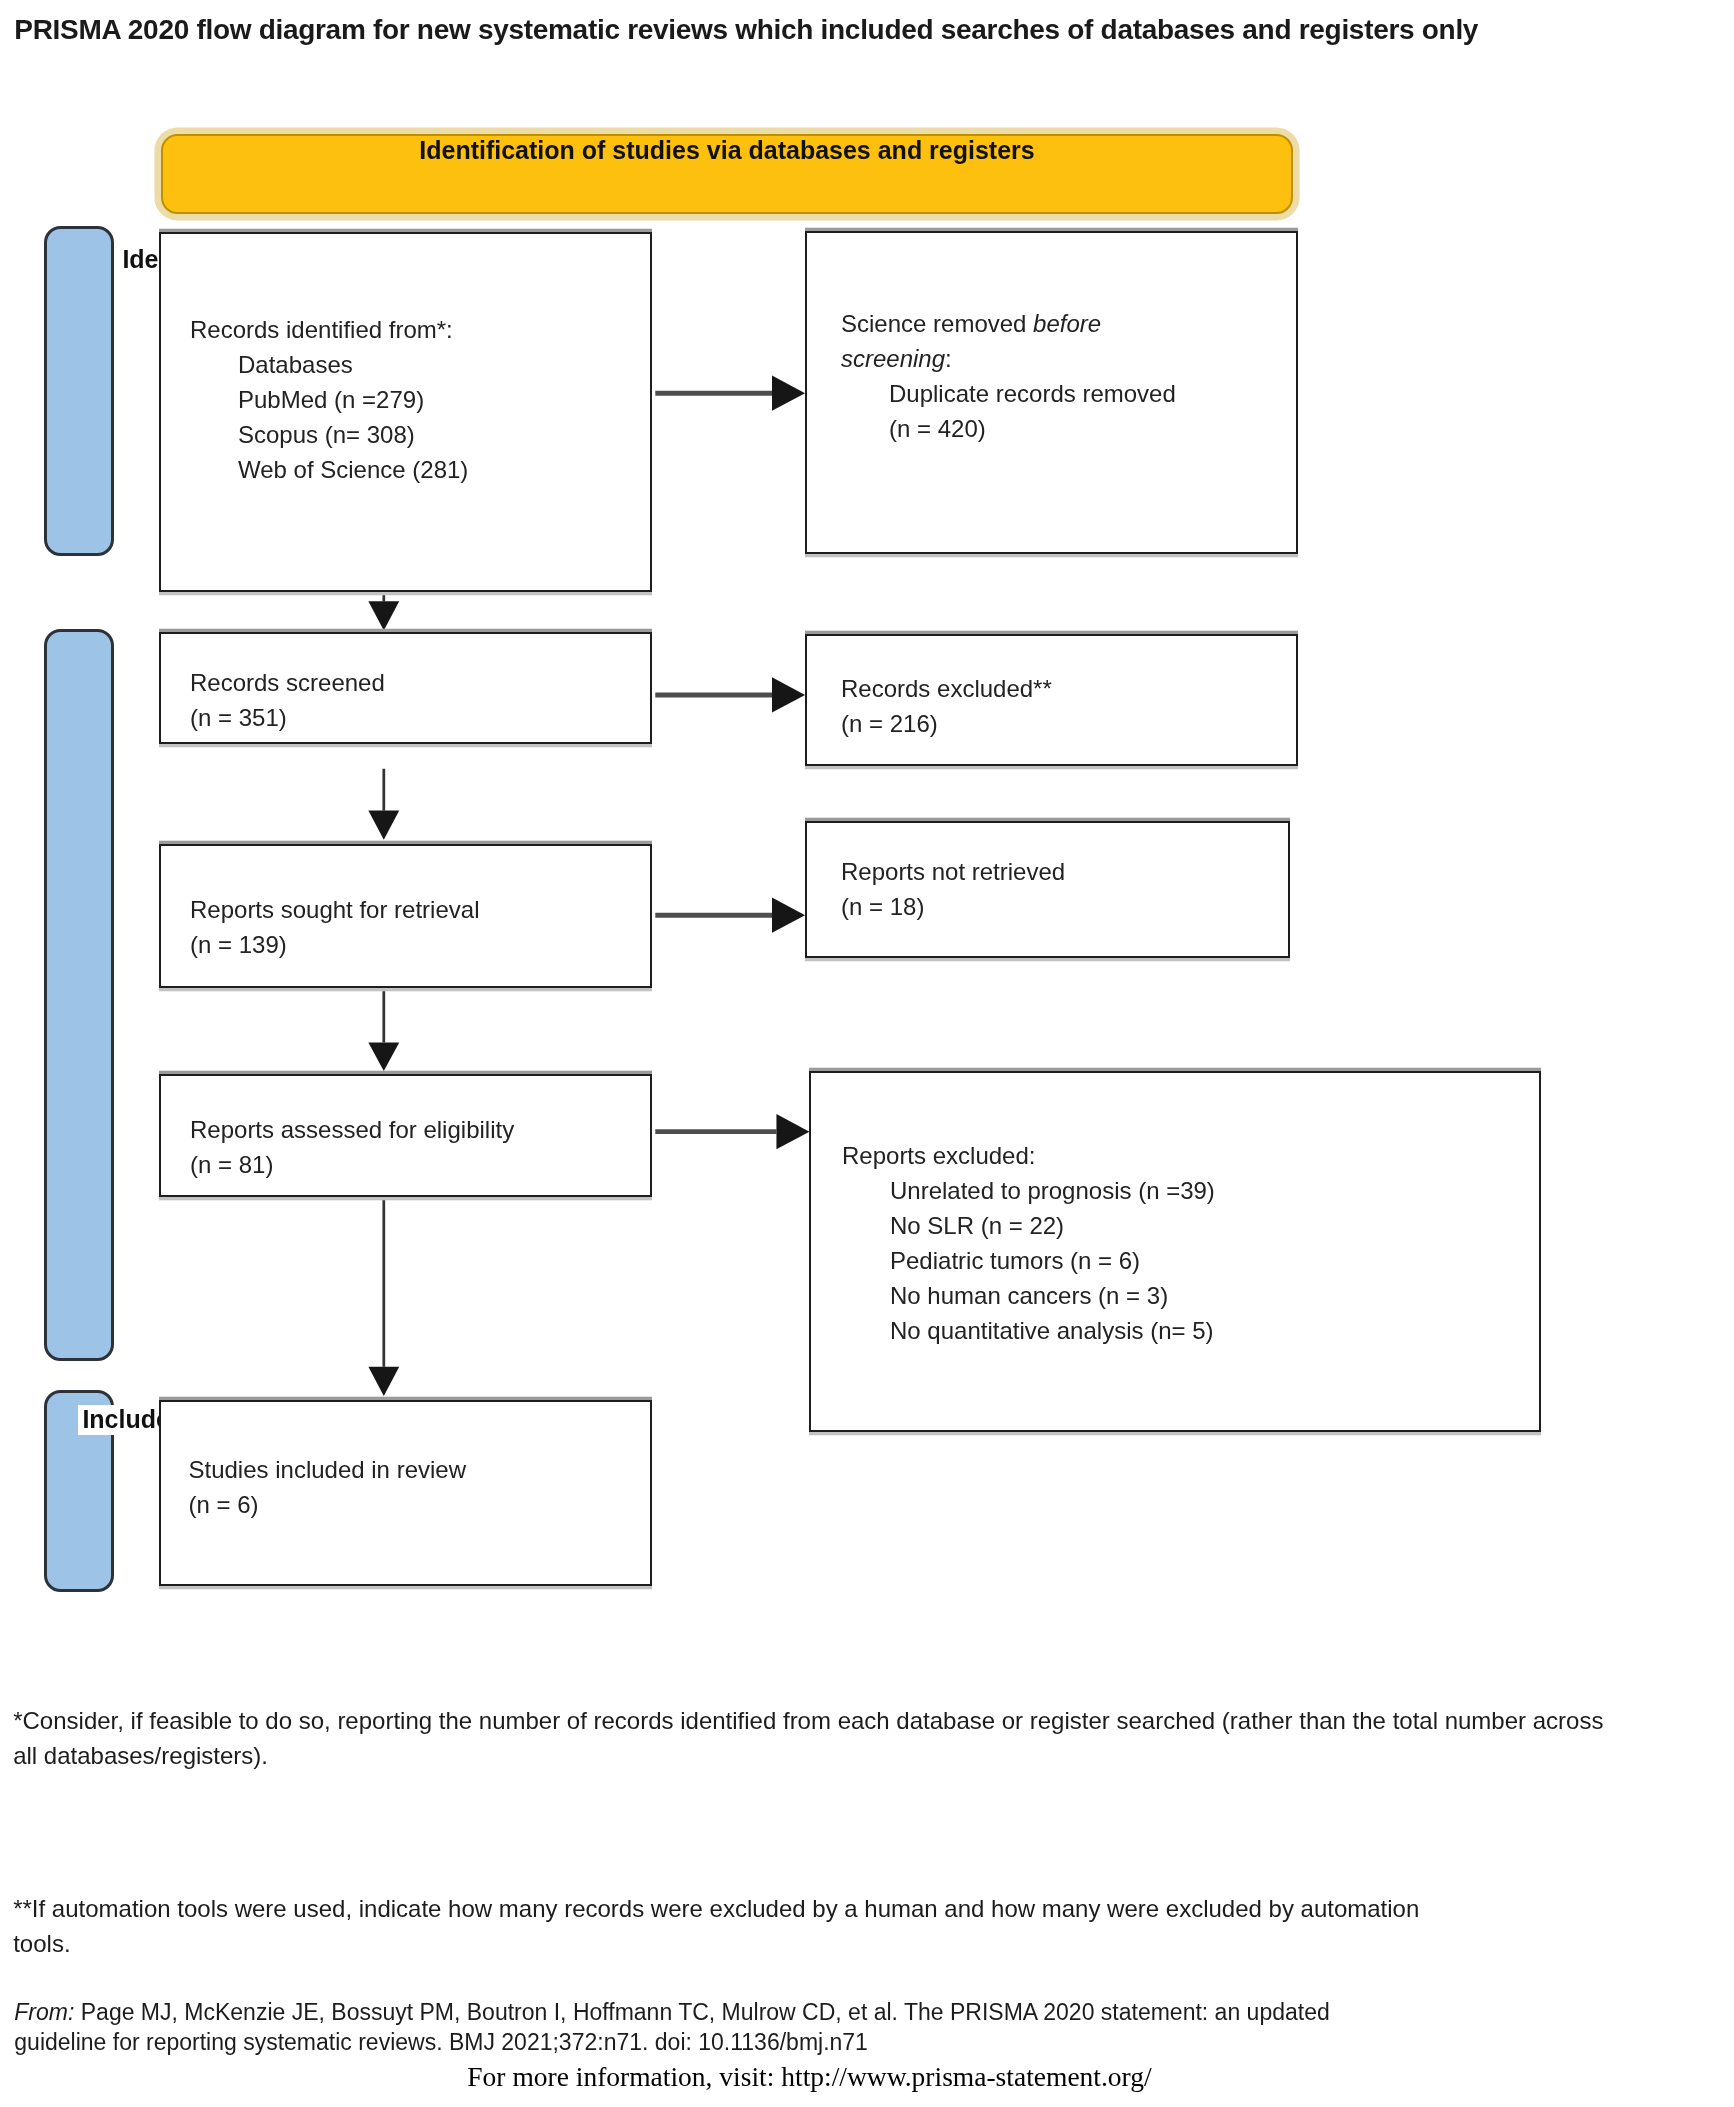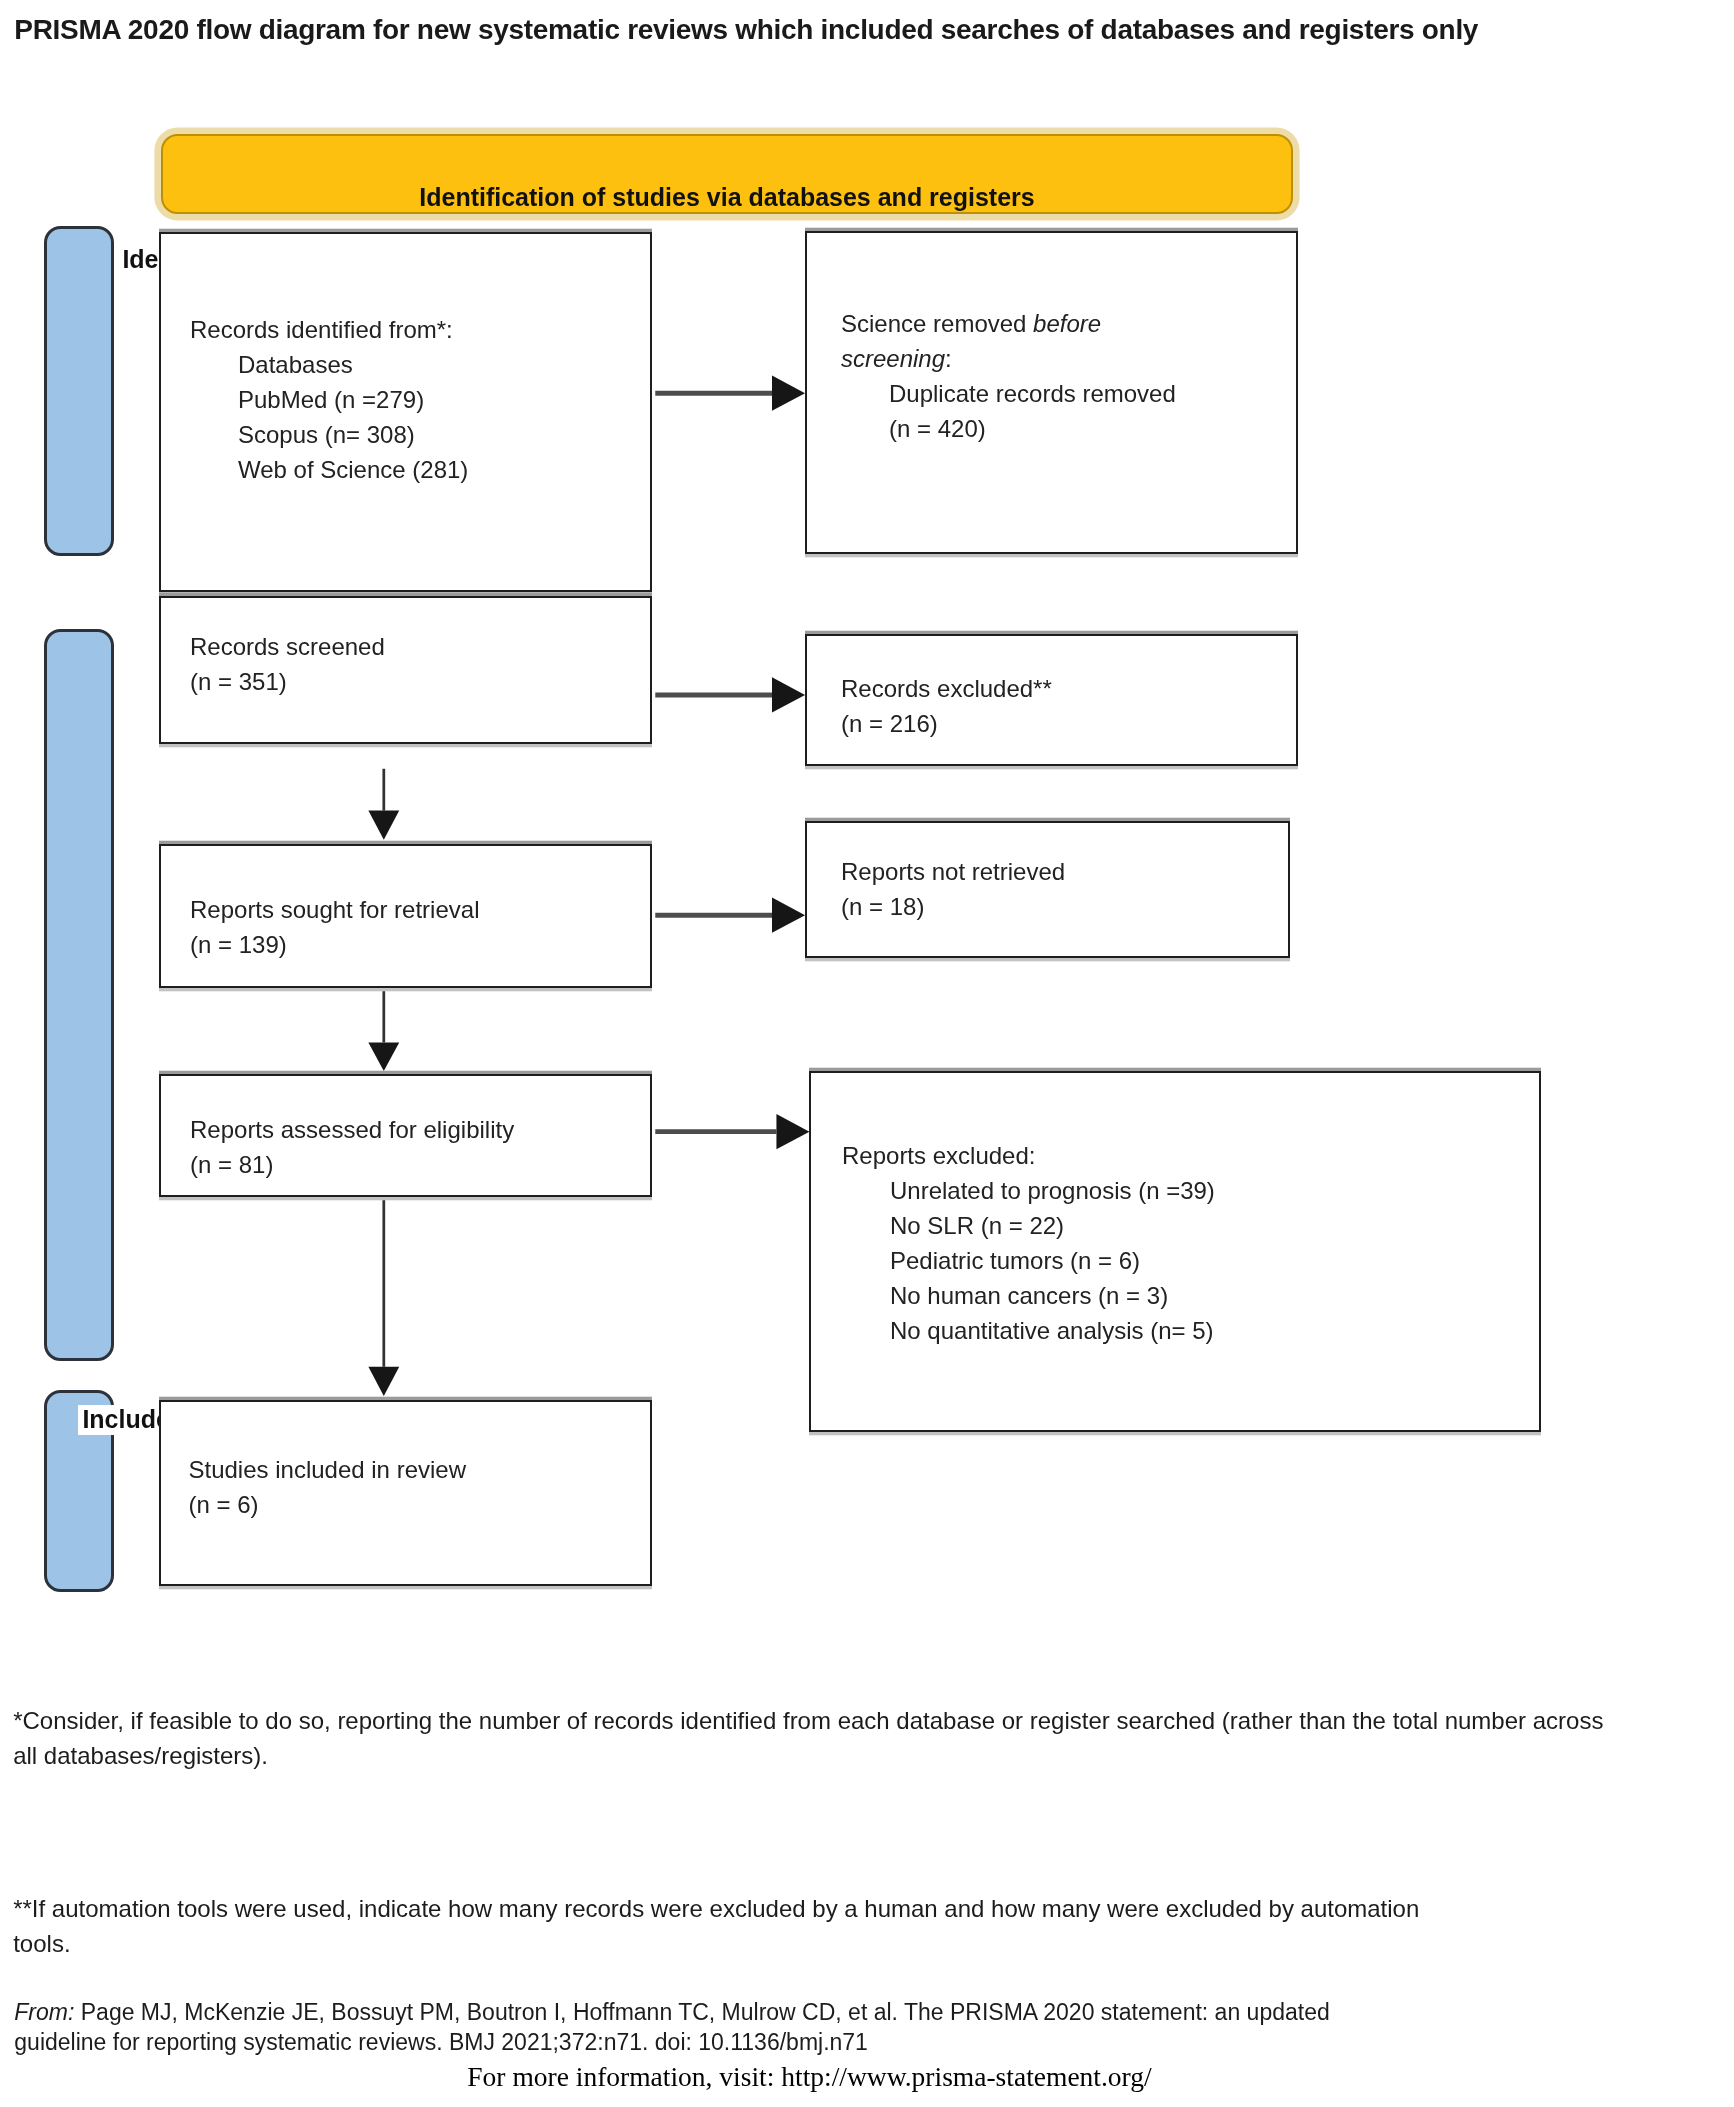--- a/index.html
+++ b/index.html
@@ -8,21 +8,21 @@
     --box-border:#1E1E1E; --arrow:#4D4D4D; --ink:#1A1A1A;
   }
   *{box-sizing:border-box}
   html,body{margin:0;padding:0;background:#fff}
   #canvas{position:relative;width:1734px;height:2108px;background:#fff;
           font-family:"Liberation Sans",sans-serif;color:var(--ink);overflow:hidden}
   .title{position:absolute;left:14.3px;top:14.3px;width:1702px;font-size:28px;font-weight:700;letter-spacing:-0.3px;white-space:pre-line}
   .banner{position:absolute;left:161px;top:134px;width:1132px;height:80px;
           background:var(--banner-fill);border:2.2px solid var(--banner-border);border-radius:16.5px;
           box-shadow:0 0 0 6.6px var(--banner-halo);
-          display:flex;align-items:flex-end;justify-content:center}
+          display:flex;align-items:flex-start;justify-content:center}
   .banner .lbl{font-size:25px;font-weight:700;color:#111}
   .stage-bar{position:absolute;left:44px;width:70px;background:var(--bar-fill);
              border:3.3px solid var(--bar-border);border-radius:16.5px}
   .stage-label{position:absolute;font-size:25px;font-weight:700;color:#111;background:#fff;
                padding:1.1px 4.4px;white-space:nowrap;line-height:1.1}
   .fbox{position:absolute;background:#fff;border:2.8px solid var(--box-border);
         box-shadow:0 -3.3px 0 #9B9B9B,0 3.3px 0 #C2C2C2;
         font-size:24px;line-height:35px;color:#222}
   .fbox .txt{white-space:pre-line}
   .indent{margin-left:48px;white-space:pre-line}
@@ -82,21 +82,21 @@
 Scopus (n= 308)
 Web of Science (281)</div>
   </div>
 
   <div class="fbox" style="left:805px;top:231px;width:493px;height:323px;padding:73px 16.5px 0 34px">
     <div class="txt" style="width:363px"><span>Science removed </span><span style="font-style:italic">before screening</span><span>:</span></div>
     <div class="indent">Duplicate records removed
 (n = 420)</div>
   </div>
 
-  <div class="fbox" style="left:159px;top:596px;width:493px;height:148px;padding:31px 18px 0 29px">
+  <div class="fbox" style="left:159px;top:632px;width:493px;height:112px;padding:31px 18px 0 29px">
     <div class="txt">Records screened
 (n = 351)</div>
   </div>
 
   <div class="fbox" style="left:805px;top:634px;width:493px;height:132px;padding:35px 16.5px 0 34px">
     <div class="txt">Records excluded**
 (n = 216)</div>
   </div>
 
   <div class="fbox" style="left:159px;top:844px;width:493px;height:144px;padding:46px 16.5px 0 29px">

